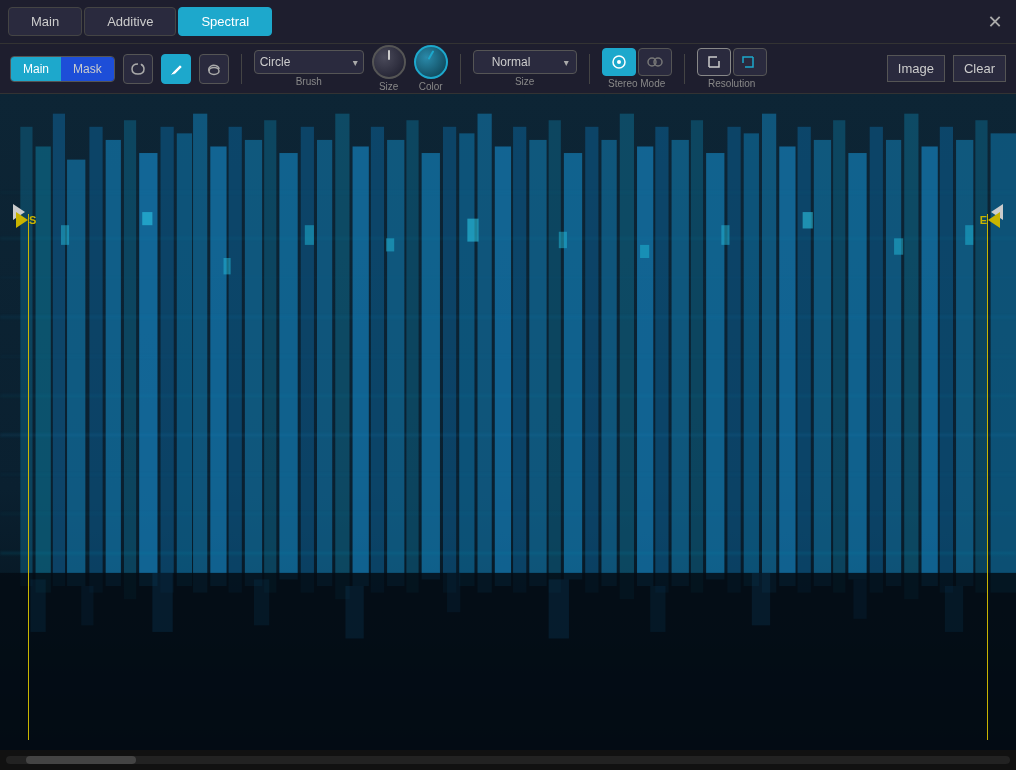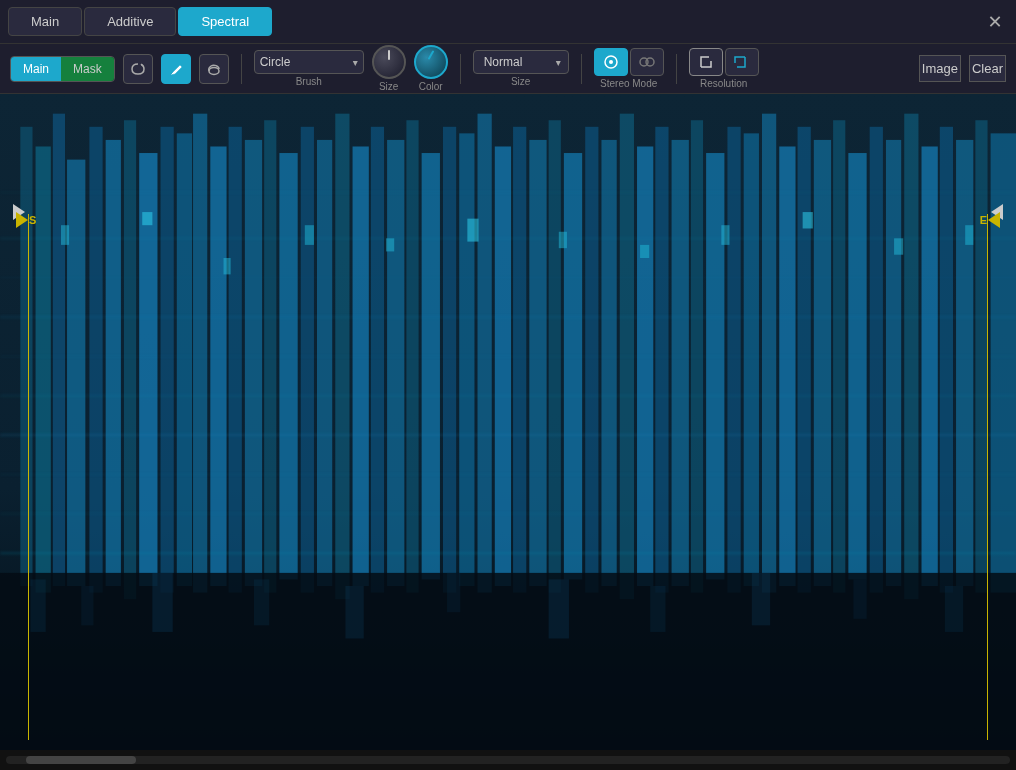--- a/index.html
+++ b/index.html
@@ -70,21 +70,21 @@
       display: flex;
       border-radius: 4px;
       overflow: hidden;
       border: 1px solid #555;
     }
     .btn-group .btn {
       padding: 5px 12px;
       font-size: 12px;
       cursor: pointer;
       color: #ccc;
-      background: #15803d;
+      background: #1d4ed8;
       border: none;
     }
     .btn-group .btn.active {
       background: #1da8cc;
       color: #fff;
     }
 
     .tool-btn {
       width: 30px;
       height: 30px;
@@ -183,26 +183,26 @@
     .mode-select-container {
       position: relative;
       display: flex;
       align-items: center;
     }
     .mode-select {
       background: #2a2a3e;
       border: 1px solid #555;
       border-radius: 4px;
       color: #ccc;
-      padding: 4px 28px 4px 10px;
+      padding: 4px 28px 4px 18px;
       font-size: 12px;
       cursor: pointer;
       appearance: none;
       -webkit-appearance: none;
-      width: 96px;
+      width: 104px;
     }
     .mode-select-container::after {
       content: '▾';
       position: absolute;
       right: 8px;
       color: #aaa;
       pointer-events: none;
       font-size: 10px;
     }
 
@@ -266,21 +266,21 @@
       color: #ccc;
       font-size: 11px;
     }
     .res-btn.active {
       background: #2a2a3e;
       border-color: #888;
     }
 
     
     .action-btn {
-      padding: 5px 2px;
+      padding: 5px 10px;
       font-size: 13px;
       cursor: pointer;
       color: #ccc;
       background: #2a2a3e;
       border: 1px solid #555;
       border-radius: 0;
     }
 
     
     .main-content {

